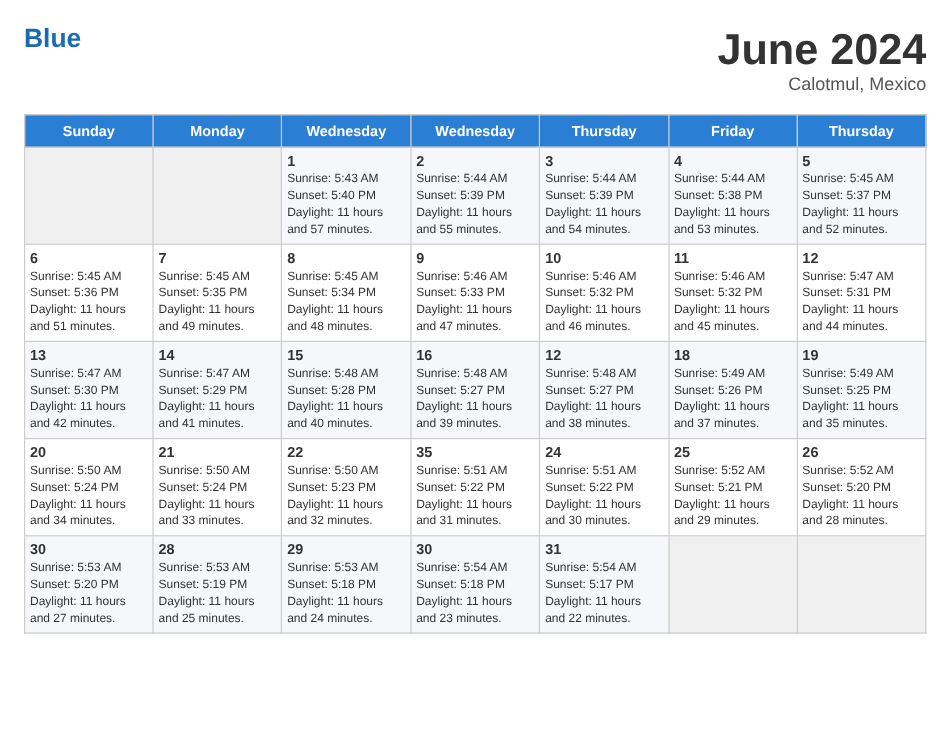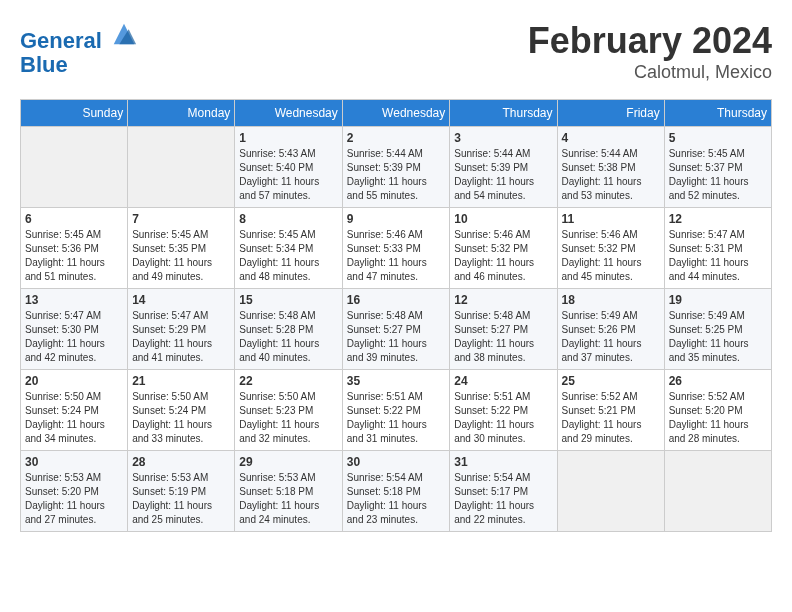--- a/index.html
+++ b/index.html
@@ -36,35 +36,35 @@
     }
     .title-block {
       text-align: right;
     }
     .month-title {
       font-size: 36px;
       font-weight: bold;
       color: #333;
     }
     .subtitle {
-      font-size: 18px;
+      font-size: 15px;
       color: #555;
     }
     table {
       width: 100%;
       border-collapse: collapse;
       font-size: 11px;
     }
     thead th {
       background: #2a7fd4;
       color: #fff;
       padding: 6px 4px;
-      text-align: right;
+      text-align: center;
       font-size: 12px;
-      font-weight: normal;
+      font-weight: bold;
       border: 1px solid #ccc;
     }
     tbody td {
       vertical-align: top;
       border: 1px solid #ccc;
       padding: 4px;
       height: 80px;
       width: 108px;
       background: #fff;
     }
@@ -88,36 +88,27 @@
     .empty-cell {
       background: #f0f0f0 !important;
     }
   </style>
 </head>
 <body>
 
 <div class="header">
   <div class="logo">
     <div>
-      <div style="display:flex;align-items:center;">
-        <div class="logo-text">
-          <span>General</span>
-          <svg class="logo-icon" viewBox="0 0 30 30">
-            <polygon points="4,26 15,4 26,26" fill="#2a7fd4" opacity="0.8"></polygon>
-            <polygon points="10,26 20,10 28,26" fill="#1a5fa0" opacity="0.7"></polygon>
-          </svg>
-        </div>
-      </div>
       <div class="logo-text" style="color:#2a7fd4;font-size:22px;font-weight:bold;">
         <span>Blue</span>
       </div>
     </div>
   </div>
   <div class="title-block">
-    <div class="month-title">February 2024</div>
+    <div class="month-title">June 2024</div>
     <div class="subtitle">Calotmul, Mexico</div>
   </div>
 </div>
 
 <table>
   <thead>
     <tr>
     <th>Sunday</th>
         <th>Monday</th>
         <th>Wednesday</th>

